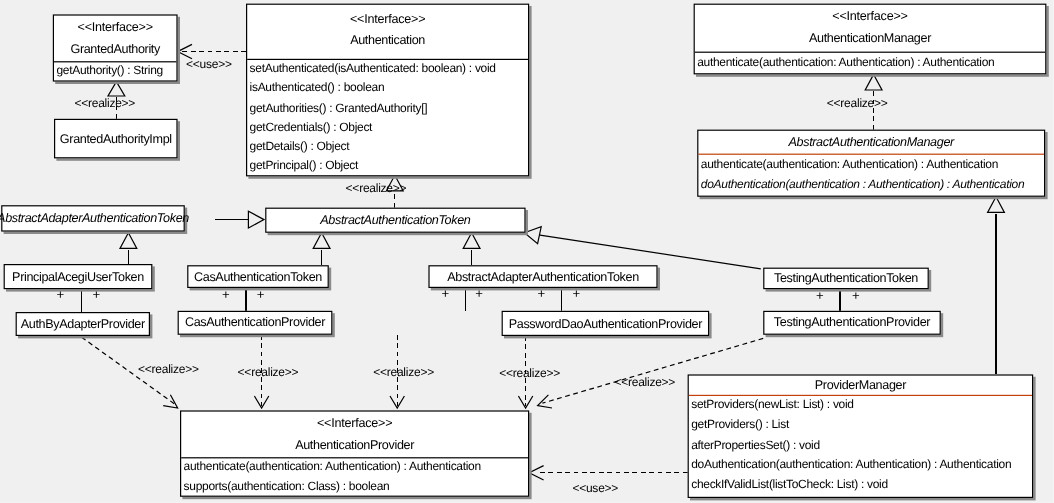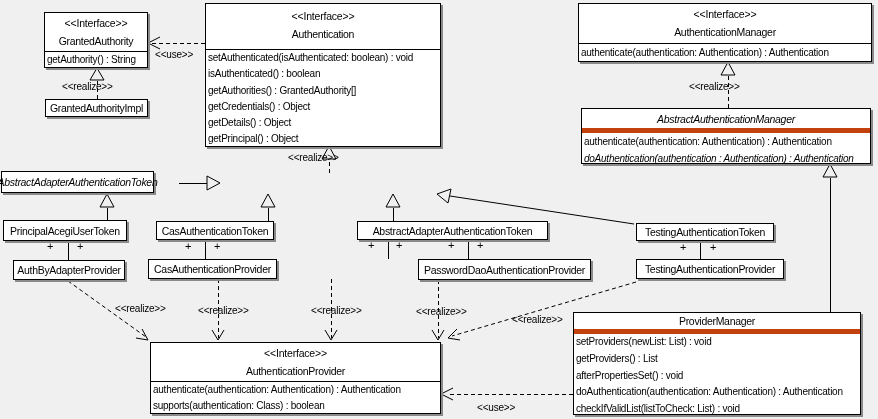--- a/index.html
+++ b/index.html
@@ -13,21 +13,21 @@
     position:absolute; box-sizing:border-box; background:#fff;
     border:1px solid #000; box-shadow:2px 2px 0 #8a8a8a; z-index:2;
     color:#000;
   }
   .t2 { border-bottom:1px solid #000; text-align:center; overflow:visible; }
   .stereo { font-size:10.5px; letter-spacing:-0.2px; line-height:18px; }
   .cname  { font-size:10.5px; letter-spacing:-0.3px; line-height:18px; white-space:nowrap; }
   .t1 { display:flex; align-items:center; justify-content:center; height:100%;
         font-size:10.5px; letter-spacing:-0.3px; white-space:nowrap; }
   .t1s { display:flex; align-items:center; justify-content:center;
-         border-bottom:5px solid #c2410c; font-size:10.5px; letter-spacing:-0.3px; white-space:nowrap; }
+         border-bottom:1px solid #c2410c; font-size:10.5px; letter-spacing:-0.3px; white-space:nowrap; }
   .methods { padding-left:2px; }
   .m { font-size:10px; letter-spacing:-0.25px; white-space:nowrap; line-height:16px; }
   .abs { font-style:italic; }
   .elabel {
     position:absolute; z-index:3; font-size:10px; letter-spacing:-0.2px;
     color:#000; white-space:nowrap; line-height:11px;
   }
   .plus { position:absolute; z-index:3; font-size:11px; color:#000; line-height:11px; }
 </style>
 </head>
@@ -135,21 +135,21 @@
   <div class="box" style="left:44px;top:12px;width:104px;height:56px">
     <div class="t2" style="height:37px;padding-top:1px">
       <div class="stereo">&lt;&lt;Interface&gt;&gt;</div>
       <div class="cname">GrantedAuthority</div>
     </div>
     <div class="methods">
       <div class="m">getAuthority() : String</div>
     </div>
   </div>
 
-  <div class="box" style="left:45px;top:99px;width:103px;height:18px">
+  <div class="box" style="left:45px;top:99px;width:103px;height:33px">
     <div class="t1">GrantedAuthorityImpl</div>
   </div>
 
   <div class="box" style="left:205px;top:3px;width:236px;height:144px">
     <div class="t2" style="height:42px;padding-top:3px">
       <div class="stereo">&lt;&lt;Interface&gt;&gt;</div>
       <div class="cname">Authentication</div>
     </div>
     <div class="methods" style="line-height:16.3px">
       <div class="m" style="line-height:inherit">setAuthenticated(isAuthenticated: boolean) : void</div>
@@ -176,20 +176,23 @@
     <div class="methods">
       <div class="m" style="line-height:17px">authenticate(authentication: Authentication) : Authentication</div>
       <div class="m abs" style="line-height:17px">doAuthentication(authentication : Authentication) : Authentication</div>
     </div>
   </div>
 
   <div class="box" style="left:1px;top:171px;width:153px;height:22px">
     <div class="t1 abs">AbstractAdapterAuthenticationToken</div>
   </div>
 
+  <div class="box" style="left:221px;top:173px;width:217px;height:21px">
+    <div class="t1 abs">AbstractAuthenticationToken</div>
+  </div>
 
   <div class="box" style="left:3px;top:220px;width:124px;height:21px">
     <div class="t1">PrincipalAcegiUserToken</div>
   </div>
 
   <div class="box" style="left:156px;top:221px;width:118px;height:19px">
     <div class="t1">CasAuthenticationToken</div>
   </div>
 
   <div class="box" style="left:357px;top:221px;width:191px;height:19px">

